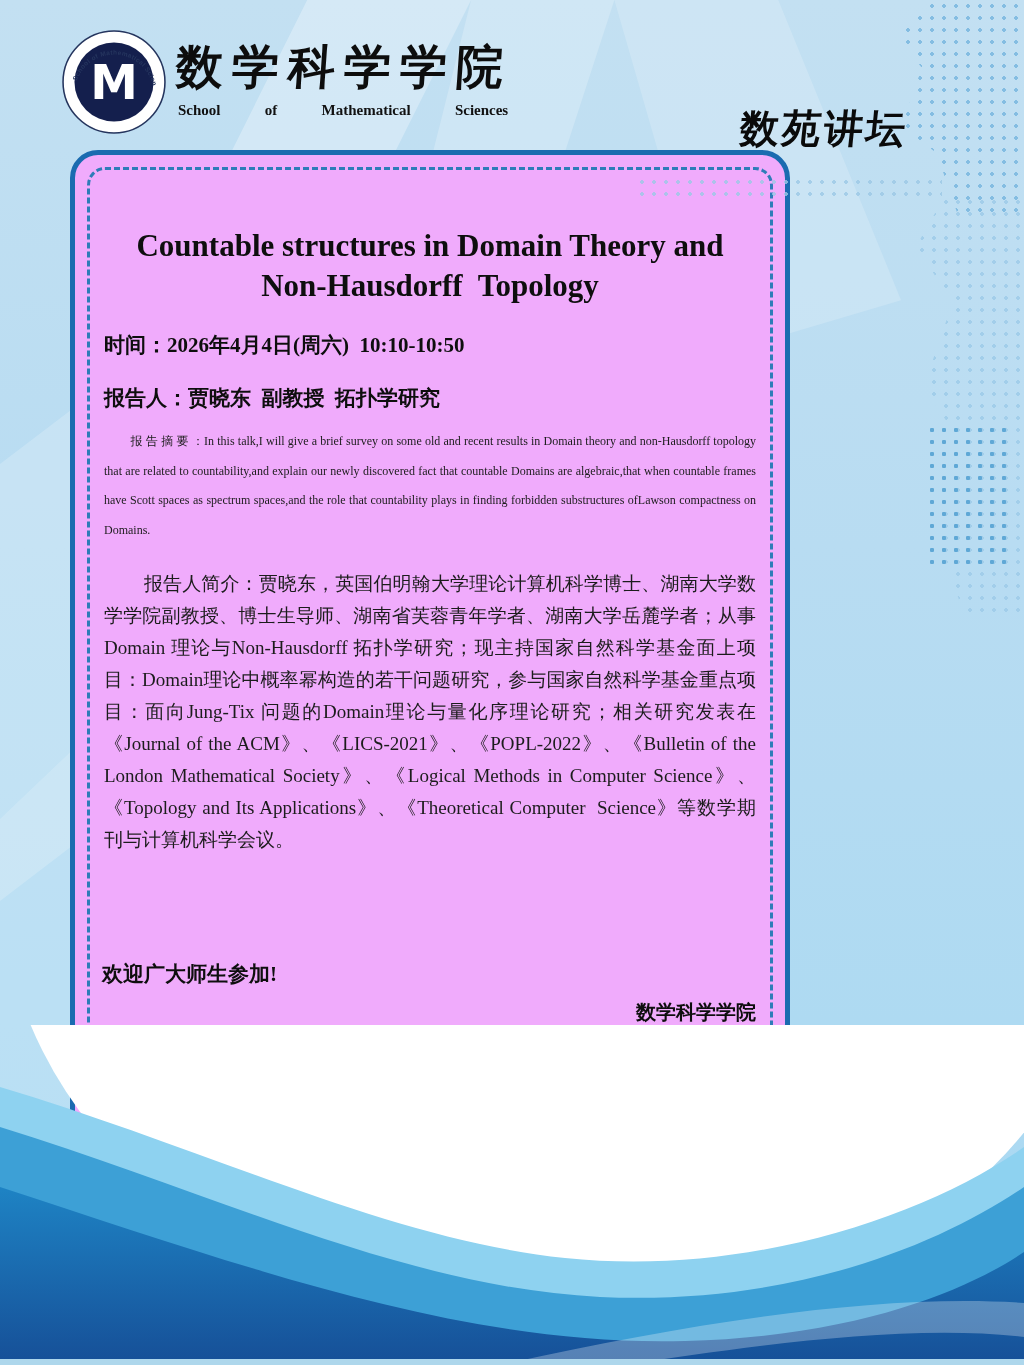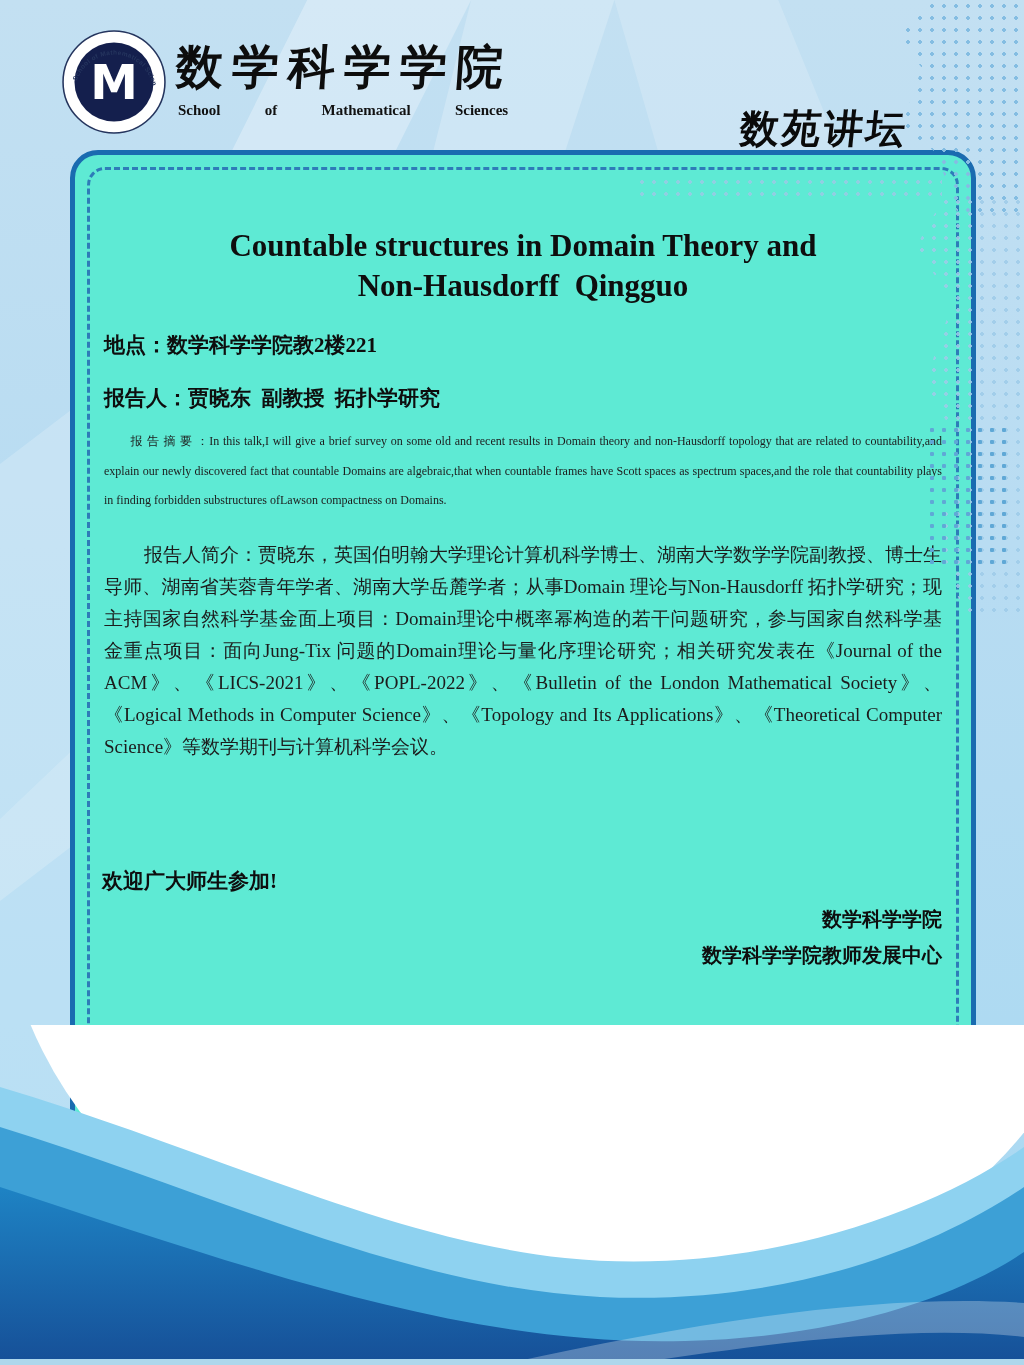--- a/index.html
+++ b/index.html
@@ -33,22 +33,22 @@
   .logo{position:absolute;left:62px;top:30px;width:104px;height:104px;}
   .school-cn{position:absolute;left:176px;top:36px;font-size:47px;font-weight:900;
     color:#0d0d0d;letter-spacing:9px;transform:skewX(-4deg);font-family:"Liberation Serif",serif;}
   .school-en{position:absolute;left:178px;top:102px;font-size:15px;font-weight:700;
     color:#111;word-spacing:11px;font-family:"Liberation Serif",serif;}
   .report-type{position:absolute;left:428px;top:104px;font-size:30px;font-weight:600;
     color:#3e4f68;letter-spacing:17px;font-family:"Liberation Sans",sans-serif;}
   .forum-name{position:absolute;left:740px;top:102px;font-size:39px;font-weight:900;
     color:#0a0a0a;letter-spacing:3px;transform:skewX(-6deg);font-family:"Liberation Serif",serif;}
   
-  .box{position:absolute;left:70px;top:150px;width:906px;height:1122px;z-index:1;
-    background:#5eead4;border:5px solid #1a6bb0;border-radius:28px;box-sizing:border-box;}
+  .box{position:absolute;left:70px;top:150px;width:720px;height:1122px;z-index:1;
+    background:#f0abfc;border:5px solid #1a6bb0;border-radius:28px;box-sizing:border-box;}
   .dashed{position:absolute;left:12px;top:12px;right:12px;bottom:12px;
     border:3px dashed #2e7cb8;border-radius:18px;padding:0 12px;box-sizing:border-box;
     overflow:hidden;}
   .title{margin:56px 6px 0 6px;text-align:center;font-size:31px;font-weight:700;
     line-height:40px;color:#0e0e0e;}
   .info-line{margin:25px 0 0 2px;font-size:21px;font-weight:700;color:#0e0e0e;}
   .ws{white-space:pre-wrap;}
   .para{margin:15px 2px 0 2px;font-size:12px;line-height:29.5px;color:#1c1c1c;
     text-align:justify;text-indent:2.2em;white-space:pre-wrap;font-family:Liberation Serif, serif;}
   .para.note{margin-top:0;}
@@ -90,24 +90,24 @@
   </svg>
   <div class="school-cn">数学科学学院</div>
   <div class="school-en ws">School   of   Mathematical   Sciences</div>
   <div class="forum-name">数苑讲坛</div>
 </div>
 
 <div class="box">
   <div class="dashed">
     <div class="title">
       <div>Countable structures in Domain Theory and</div>
-      <div class="ws">Non-Hausdorff  Qingguo</div>
+      <div class="ws">Non-Hausdorff  Topology</div>
     </div>
     <div class="info-line">
-      <span>地点：</span><span>数学科学学院教2楼221</span>
+      <span>时间：</span><span class="ws">2026年4月4日(周六)  10:10-10:50</span>
     </div>
     <div class="info-line">
       <span>报告人：</span><span class="ws">贾晓东  副教授  拓扑学研究</span>
     </div>
     <p class="para"><span class="ws">报 告 摘 要 ：</span><span>In this talk,I will give a brief survey on some old and recent results in Domain theory and non-Hausdorff topology that are related to countability,and explain our newly discovered fact that countable Domains are algebraic,that when countable frames have Scott spaces as spectrum spaces,and the role that countability plays in finding forbidden substructures ofLawson compactness on Domains.</span></p>
     <p class="bio">报告人简介：贾晓东，英国伯明翰大学理论计算机科学博士、湖南大学数学学院副教授、博士生导师、湖南省芙蓉青年学者、湖南大学岳麓学者；从事Domain 理论与Non-Hausdorff 拓扑学研究；现主持国家自然科学基金面上项目：Domain理论中概率幂构造的若干问题研究，参与国家自然科学基金重点项目：面向Jung-Tix 问题的Domain理论与量化序理论研究；相关研究发表在《Journal of the ACM》、《LICS-2021》、《POPL-2022》、《Bulletin of the London Mathematical Society》、《Logical Methods in Computer Science》、《Topology and Its Applications》、《Theoretical Computer  Science》等数学期刊与计算机科学会议。</p>
     <div class="welcome">欢迎广大师生参加!</div>
     <div class="sig sig1">数学科学学院</div>
     <div class="sig">数学科学学院教师发展中心</div>
   </div>

